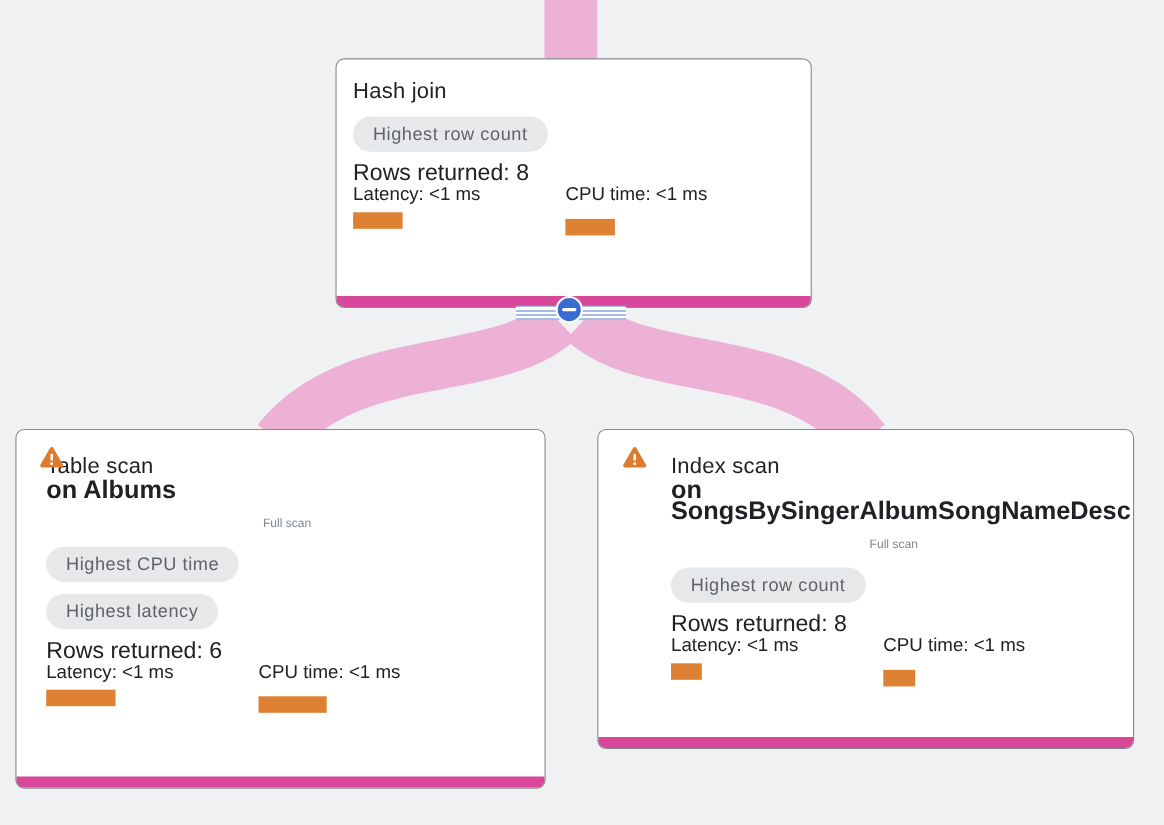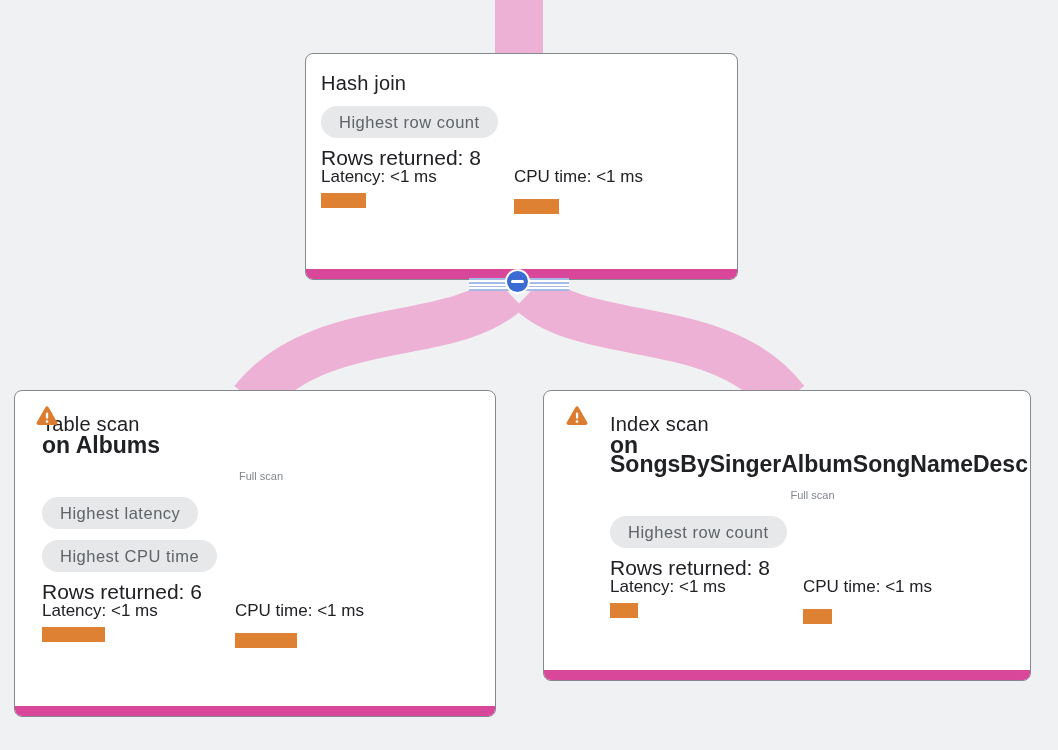--- a/index.html
+++ b/index.html
@@ -173,22 +173,22 @@
   <div class="card card-table">
     <svg class="warning-icon" viewBox="0 0 24 22">
       <path d="M10.6 2.1 L1.7 17.4 a1.7 1.7 0 0 0 1.5 2.5 h17.6 a1.7 1.7 0 0 0 1.5 -2.5 L13.4 2.1 a1.7 1.7 0 0 0 -2.8 0 Z" fill="var(--warning)"></path>
       <rect x="10.9" y="7.6" width="2.3" height="6.2" rx="1.1" fill="#ffffff"></rect>
       <circle cx="12" cy="16.6" r="1.35" fill="#ffffff"></circle>
     </svg>
     <div class="card-content">
       <div class="node-title">Table scan</div>
       <div class="node-sub">on Albums</div>
       <div class="scan-note">Full scan</div>
+      <div class="badge">Highest CPU time</div>
       <div class="badge">Highest latency</div>
-      <div class="badge">Highest CPU time</div>
       <div class="rows-line">Rows returned: 6</div>
       <div class="metrics">
         <div class="metric">
           <div class="metric-label">Latency: &lt;1 ms</div>
           <div class="bar" style="width:63px"></div>
         </div>
         <div class="metric second">
           <div class="metric-label">CPU time: &lt;1 ms</div>
           <div class="bar" style="width:62px"></div>
         </div>

